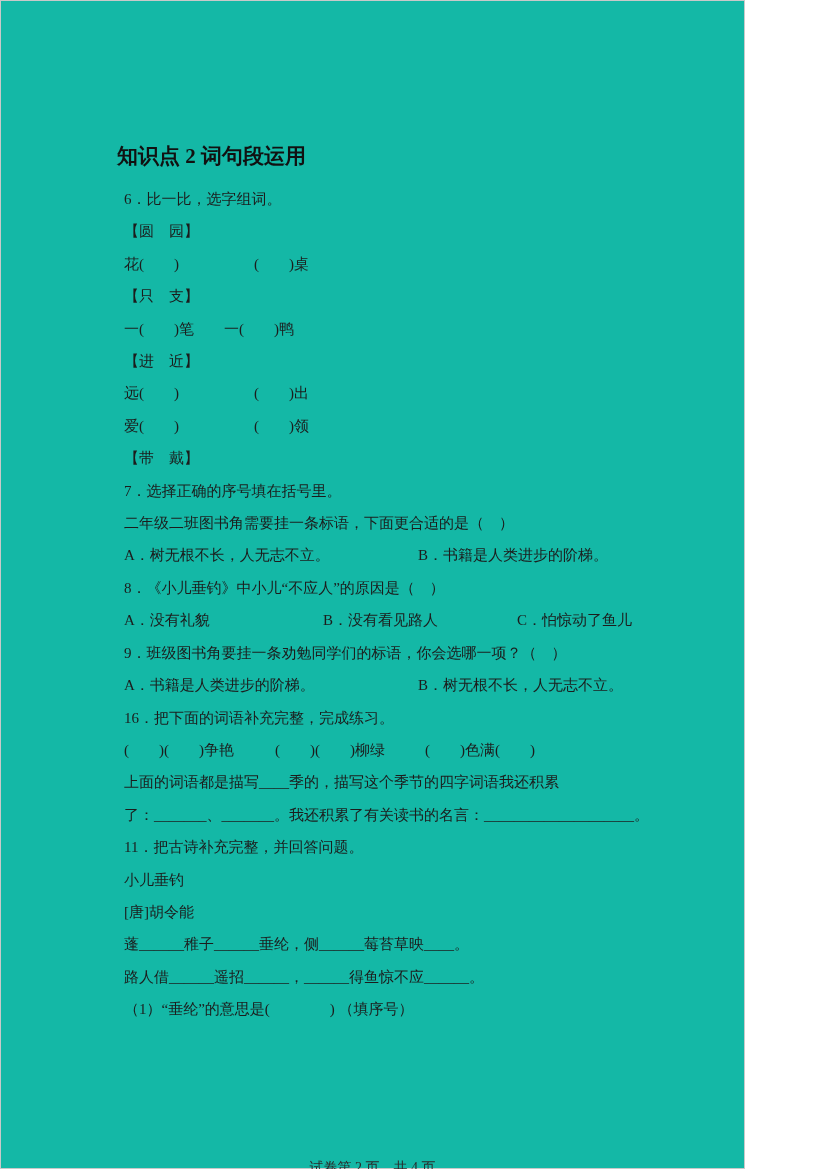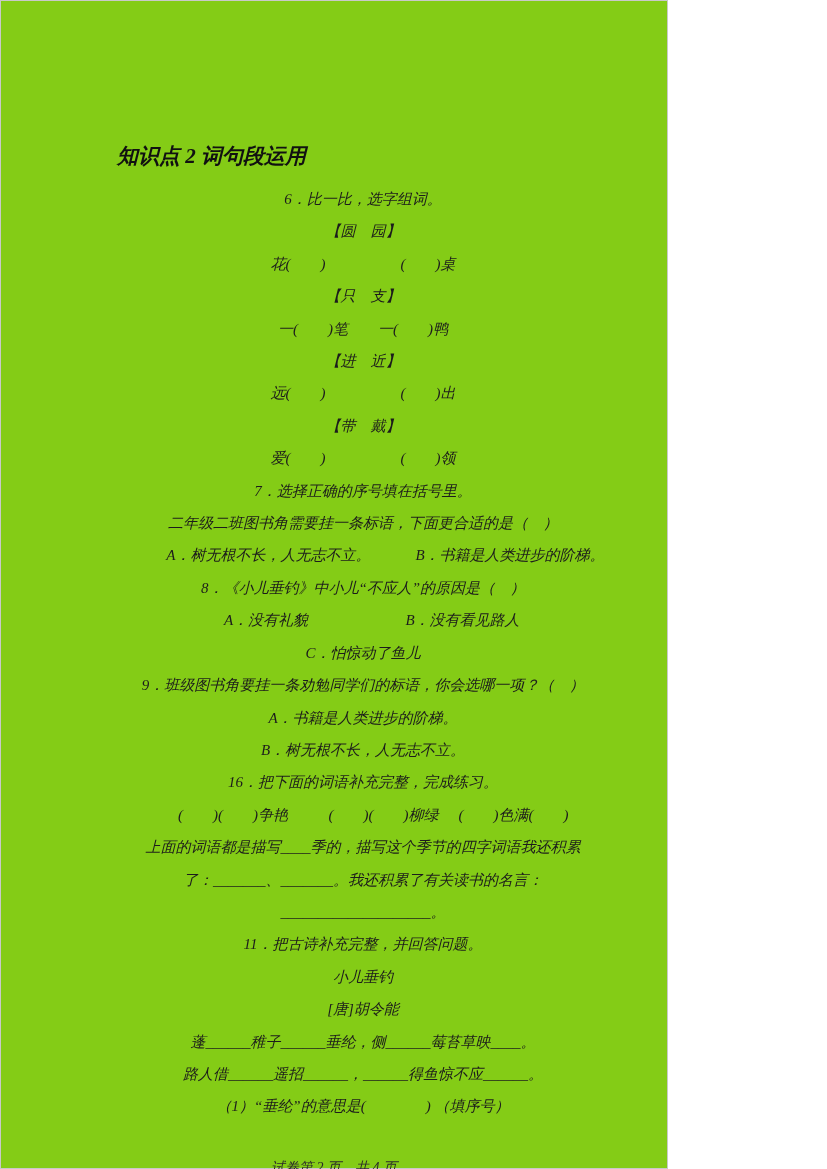--- a/index.html
+++ b/index.html
@@ -1,51 +1,49 @@
 <!DOCTYPE html>
 <html><head>
 <meta charset="utf-8">
 <style>
   html, body { margin: 0; padding: 0; background: #ffffff; }
   .page {
     position: relative;
-    width: 668px;
+    width: 745px;
     height: 1169px;
-    background: #84cc16;
+    background: #14b8a6;
     box-shadow: inset 0 0 0 1px #c9c9c9;
     overflow: hidden;
     font-family: "Liberation Serif", "DejaVu Serif", serif;
     color: #1c1c1c;
-    font-style: italic;
   }
   .content {
     position: absolute;
     left: 117px;
     top: 141px;
     right: 60px;
   }
   .kp-heading {
     margin: 0 0 12px 0;
     font-size: 21px;
     line-height: 30px;
     font-weight: bold;
     color: #111111;
     white-space: pre-wrap;
   }
   .kp-heading.second {
     margin-top: 5px;
     margin-bottom: 13px;
   }
   .ln {
-    margin-left: 1px;
+    margin-left: 7px;
     font-size: 15px;
     line-height: 32.4px;
     white-space: pre-wrap;
     color: #1c1c1c;
-    text-align: center;
   }
   .col { display: inline-block; white-space: pre-wrap; }
   .w294 { width: 294px; }
   .w199 { width: 199px; }
   .w194 { width: 194px; }
   .w151 { width: 151px; }
   .w150 { width: 150px; }
   .footer {
     position: absolute;
     left: 0;
@@ -67,22 +65,22 @@
 
     <h1 class="kp-heading">知识点 2 词句段运用</h1>
 
     <div class="ln">6．比一比，选字组词。</div>
     <div class="ln">【圆　园】</div>
     <div class="ln">花(　　)　　　　　(　　)桌</div>
     <div class="ln">【只　支】</div>
     <div class="ln">一(　　)笔　　一(　　)鸭</div>
     <div class="ln">【进　近】</div>
     <div class="ln">远(　　)　　　　　(　　)出</div>
+    <div class="ln">爱(　　)　　　　　(　　)领</div>
     <div class="ln">【带　戴】</div>
-    <div class="ln">爱(　　)　　　　　(　　)领</div>
 
     <div class="ln">7．选择正确的序号填在括号里。</div>
     <div class="ln">二年级二班图书角需要挂一条标语，下面更合适的是（　）</div>
     <div class="ln"><span class="col w294">A．树无根不长，人无志不立。</span><span class="col">B．书籍是人类进步的阶梯。</span></div>
 
     <div class="ln">8．《小儿垂钓》中小儿“不应人”的原因是（　）</div>
     <div class="ln"><span class="col w199">A．没有礼貌</span><span class="col w194">B．没有看见路人</span><span class="col">C．怕惊动了鱼儿</span></div>
 
     <div class="ln">9．班级图书角要挂一条劝勉同学们的标语，你会选哪一项？（　）</div>
     <div class="ln"><span class="col w294">A．书籍是人类进步的阶梯。</span><span class="col">B．树无根不长，人无志不立。</span></div>

